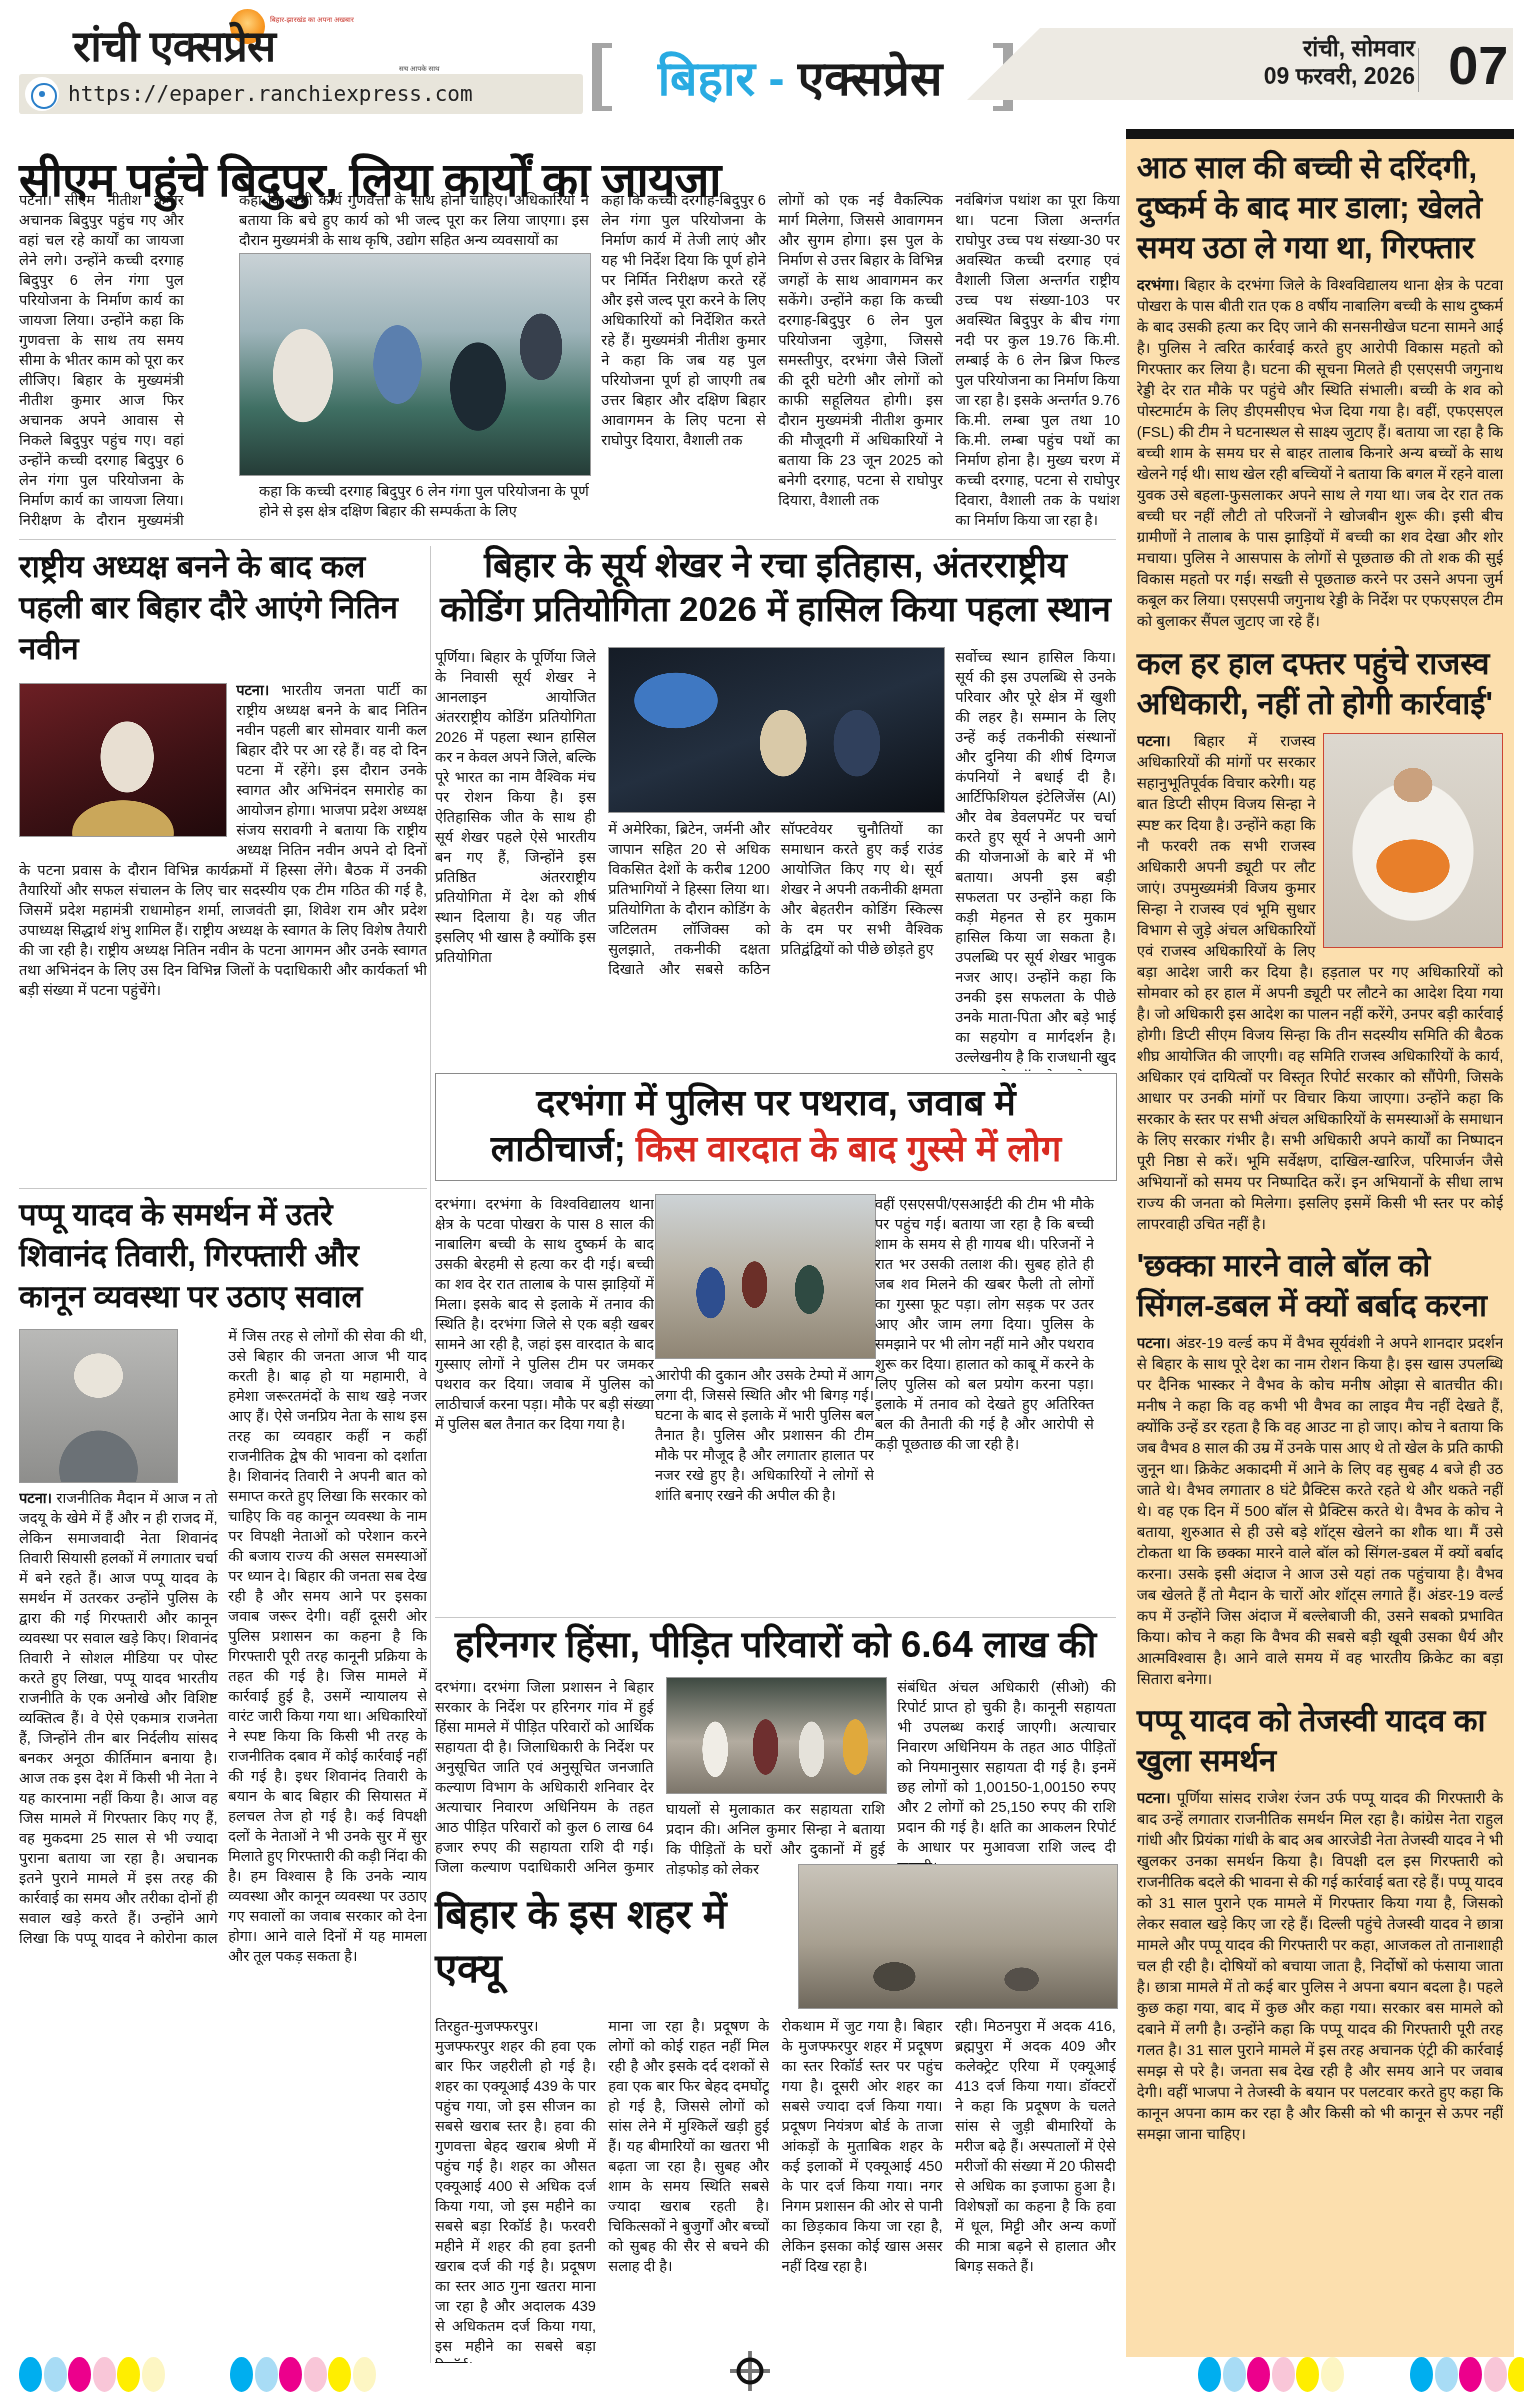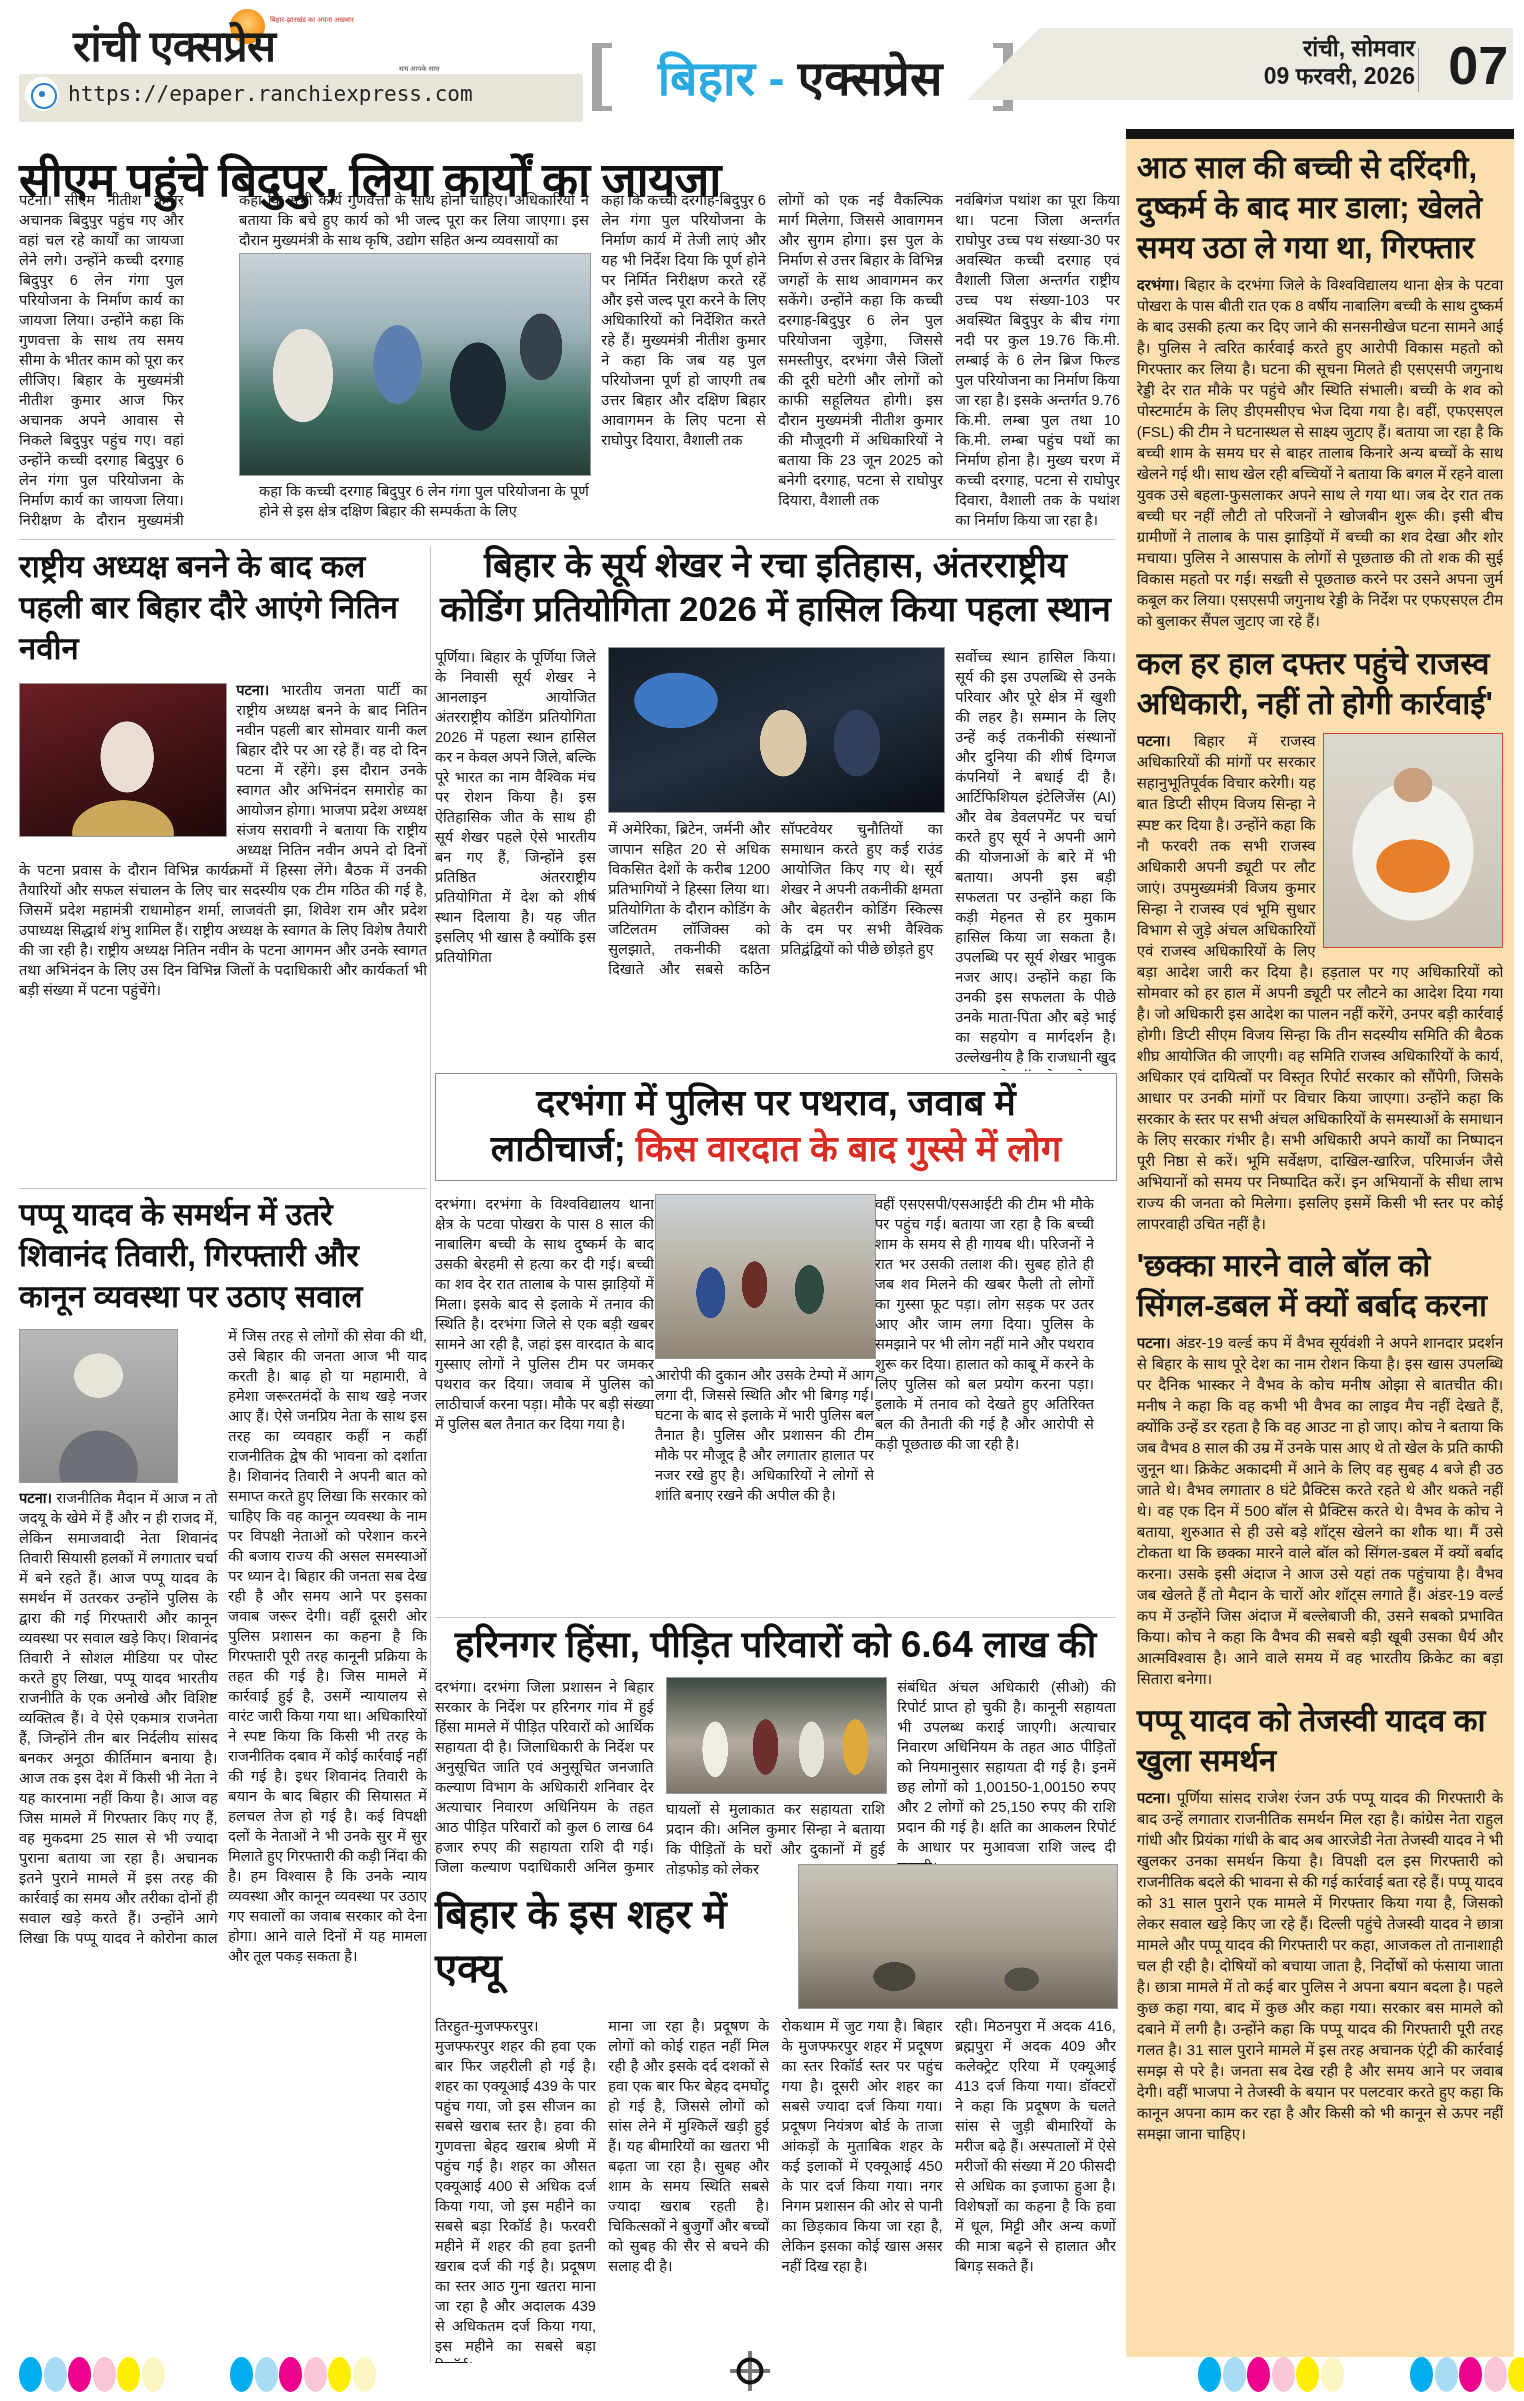--- a/index.html
+++ b/index.html
@@ -4,21 +4,21 @@
 <style>
   html,body{margin:0;padding:0;background:#fff;}
   .page{position:relative;width:1524px;height:2401px;background:#ffffff;overflow:hidden;
         font-family:"Liberation Sans","DejaVu Sans",sans-serif;color:#111;}
   
   .logo{position:absolute;left:73px;top:15.3px;font-size:43px;font-weight:800;letter-spacing:-0.8px;color:#1c1c1c;z-index:2;}
   .sun{position:absolute;left:230px;top:9.2px;width:35px;height:35px;border-radius:50%;
        background:radial-gradient(circle at 50% 40%,#ffd27a 0%,#f7941d 60%,#ef7d11 100%);z-index:1;}
   .sun-note{position:absolute;left:270px;top:15.3px;font-size:7px;color:#c8342a;z-index:3;white-space:nowrap;}
   .tagline{position:absolute;left:399px;top:64px;font-size:7px;color:#444;}
-  .urlbar{position:absolute;left:19px;top:74px;width:564px;height:48px;background:#e8e5db;border-radius:3.1px;}
+  .urlbar{position:absolute;left:19px;top:74px;width:564px;height:40px;background:#e8e5db;border-radius:3.1px;}
   .touch{position:absolute;left:6.1px;top:3.1px;width:34px;height:34px;border-radius:50%;background:#fff;}
   .touch .ring{position:absolute;left:6.1px;top:6.1px;width:21.5px;height:21.5px;border:2.3px solid #2a7fc9;border-radius:50%;}
   .touch .dot{position:absolute;left:14px;top:14px;width:6.1px;height:6.1px;background:#2a7fc9;border-radius:50%;}
   .urltext{position:absolute;left:49px;top:0;height:40px;line-height:40px;font-family:"DejaVu Sans Mono","Liberation Mono",monospace;
            font-size:21px;color:#222;}
   .bracket{position:absolute;top:43px;width:15.3px;height:68px;}
   .bracket:before,.bracket:after{content:"";position:absolute;width:20px;height:5.4px;background:#a5a5a5;}
   .bracket-l{left:592px;border-left:10px solid #a5a5a5;}
   .bracket-l:before{left:-10px;top:0;}
   .bracket-l:after{left:-10px;bottom:0;}

